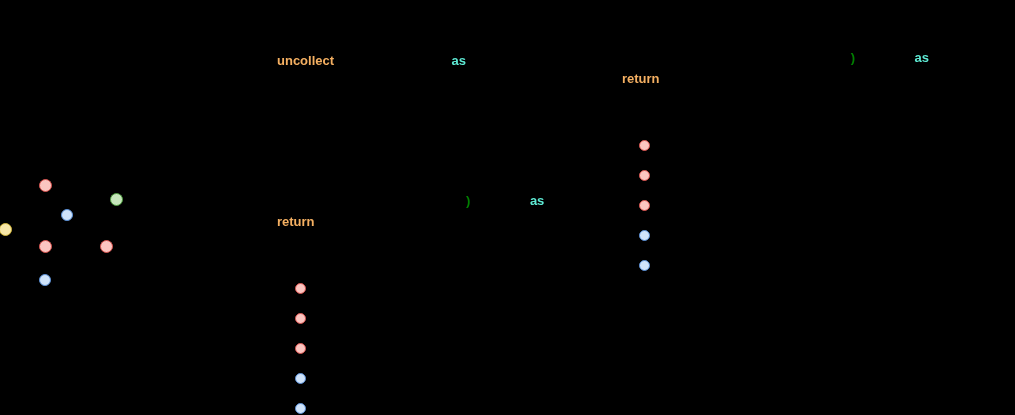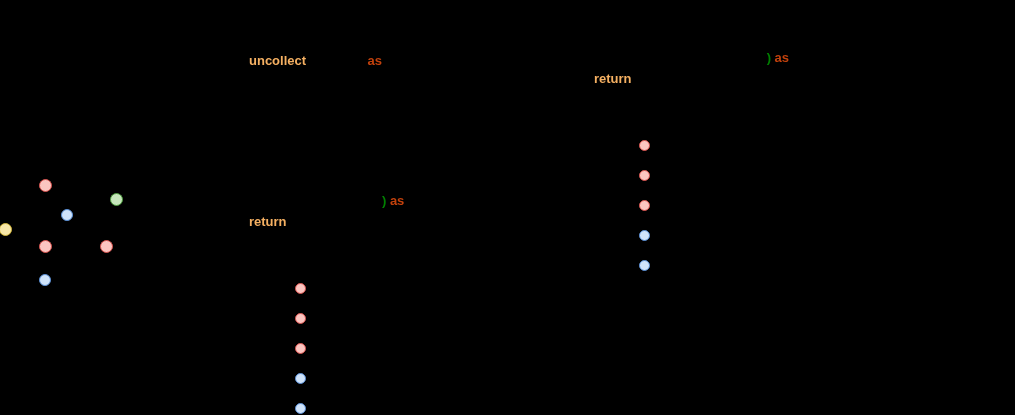--- a/index.html
+++ b/index.html
@@ -28,24 +28,25 @@
     line-height: 21px;
     white-space: pre;
   }
   .code-line {
     display: block;
     white-space: pre;
   }
   .tok {
     display: inline;
     white-space: pre;
+    margin-left: 28px;
   }
   .tok-keyword  { color: #f5b062; }
   .tok-paren    { color: #008000; }
-  .tok-as       { color: #c2410c; }
+  .tok-as       { color: #5eead4; }
   .tok-hidden   { color: #000000; }
 
   
   .graph-layer {
     position: absolute;
     left: 0;
     top: 0;
     width: 1015px;
     height: 415px;
     pointer-events: none;

